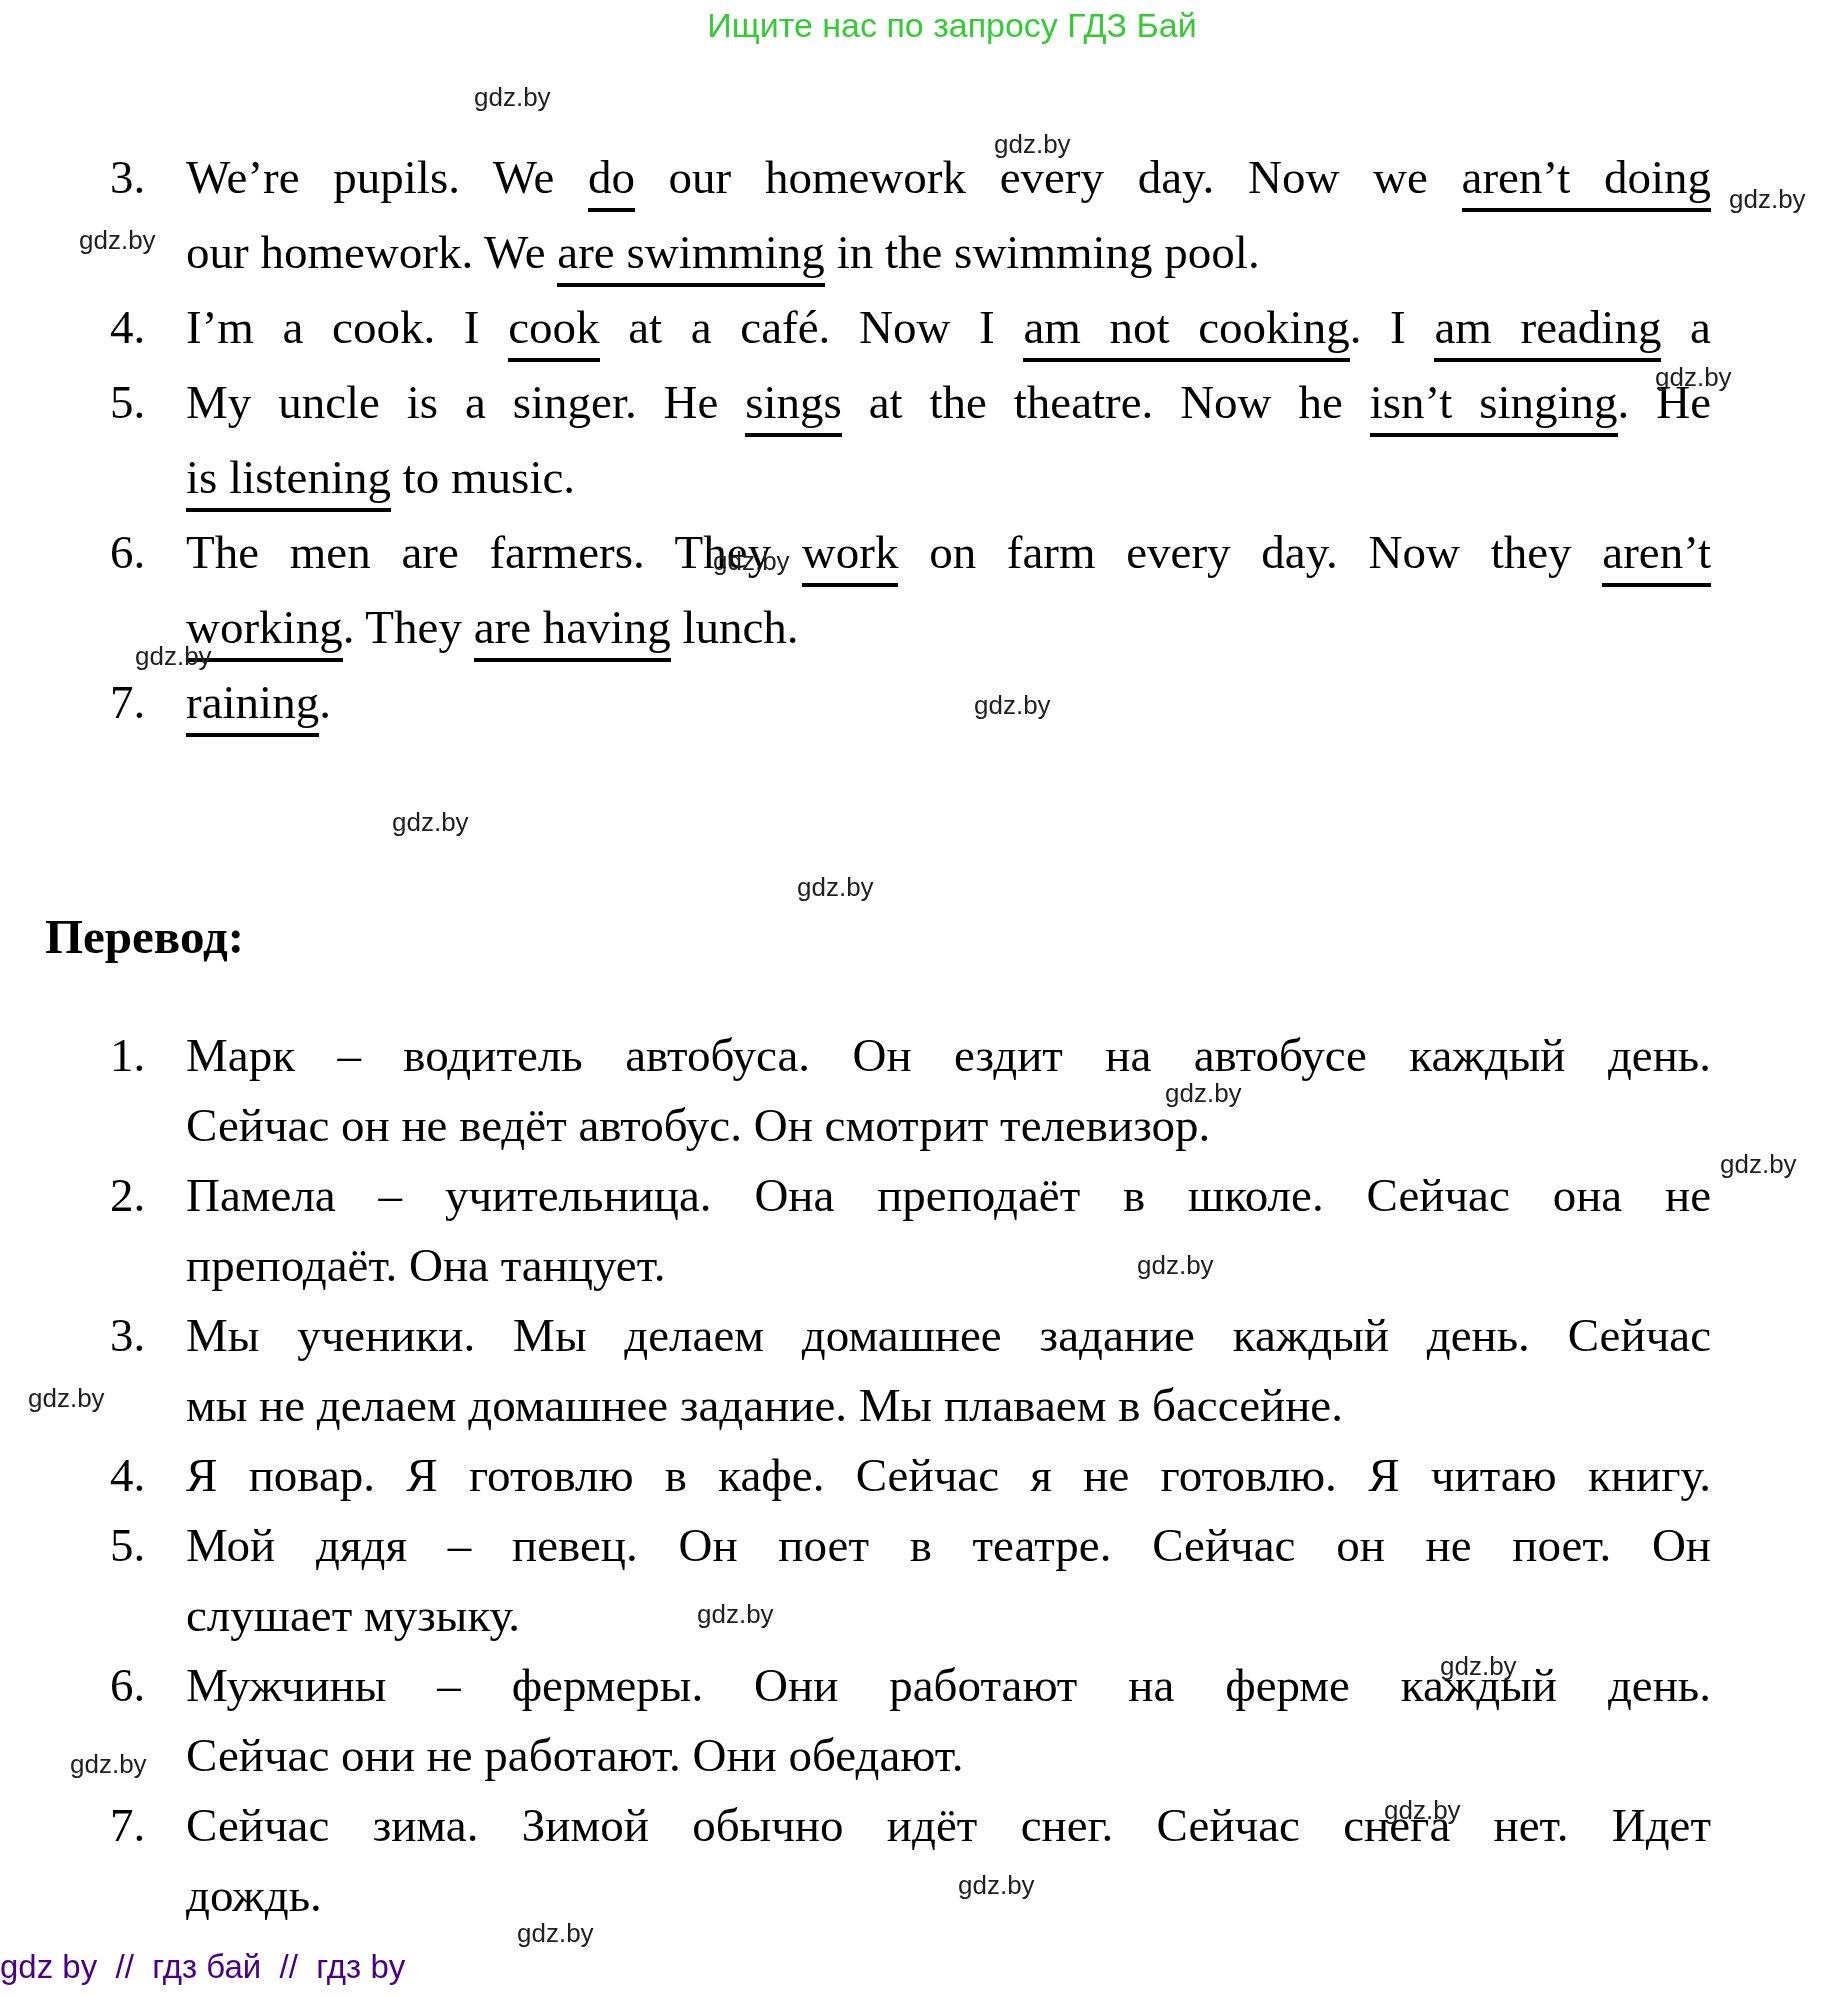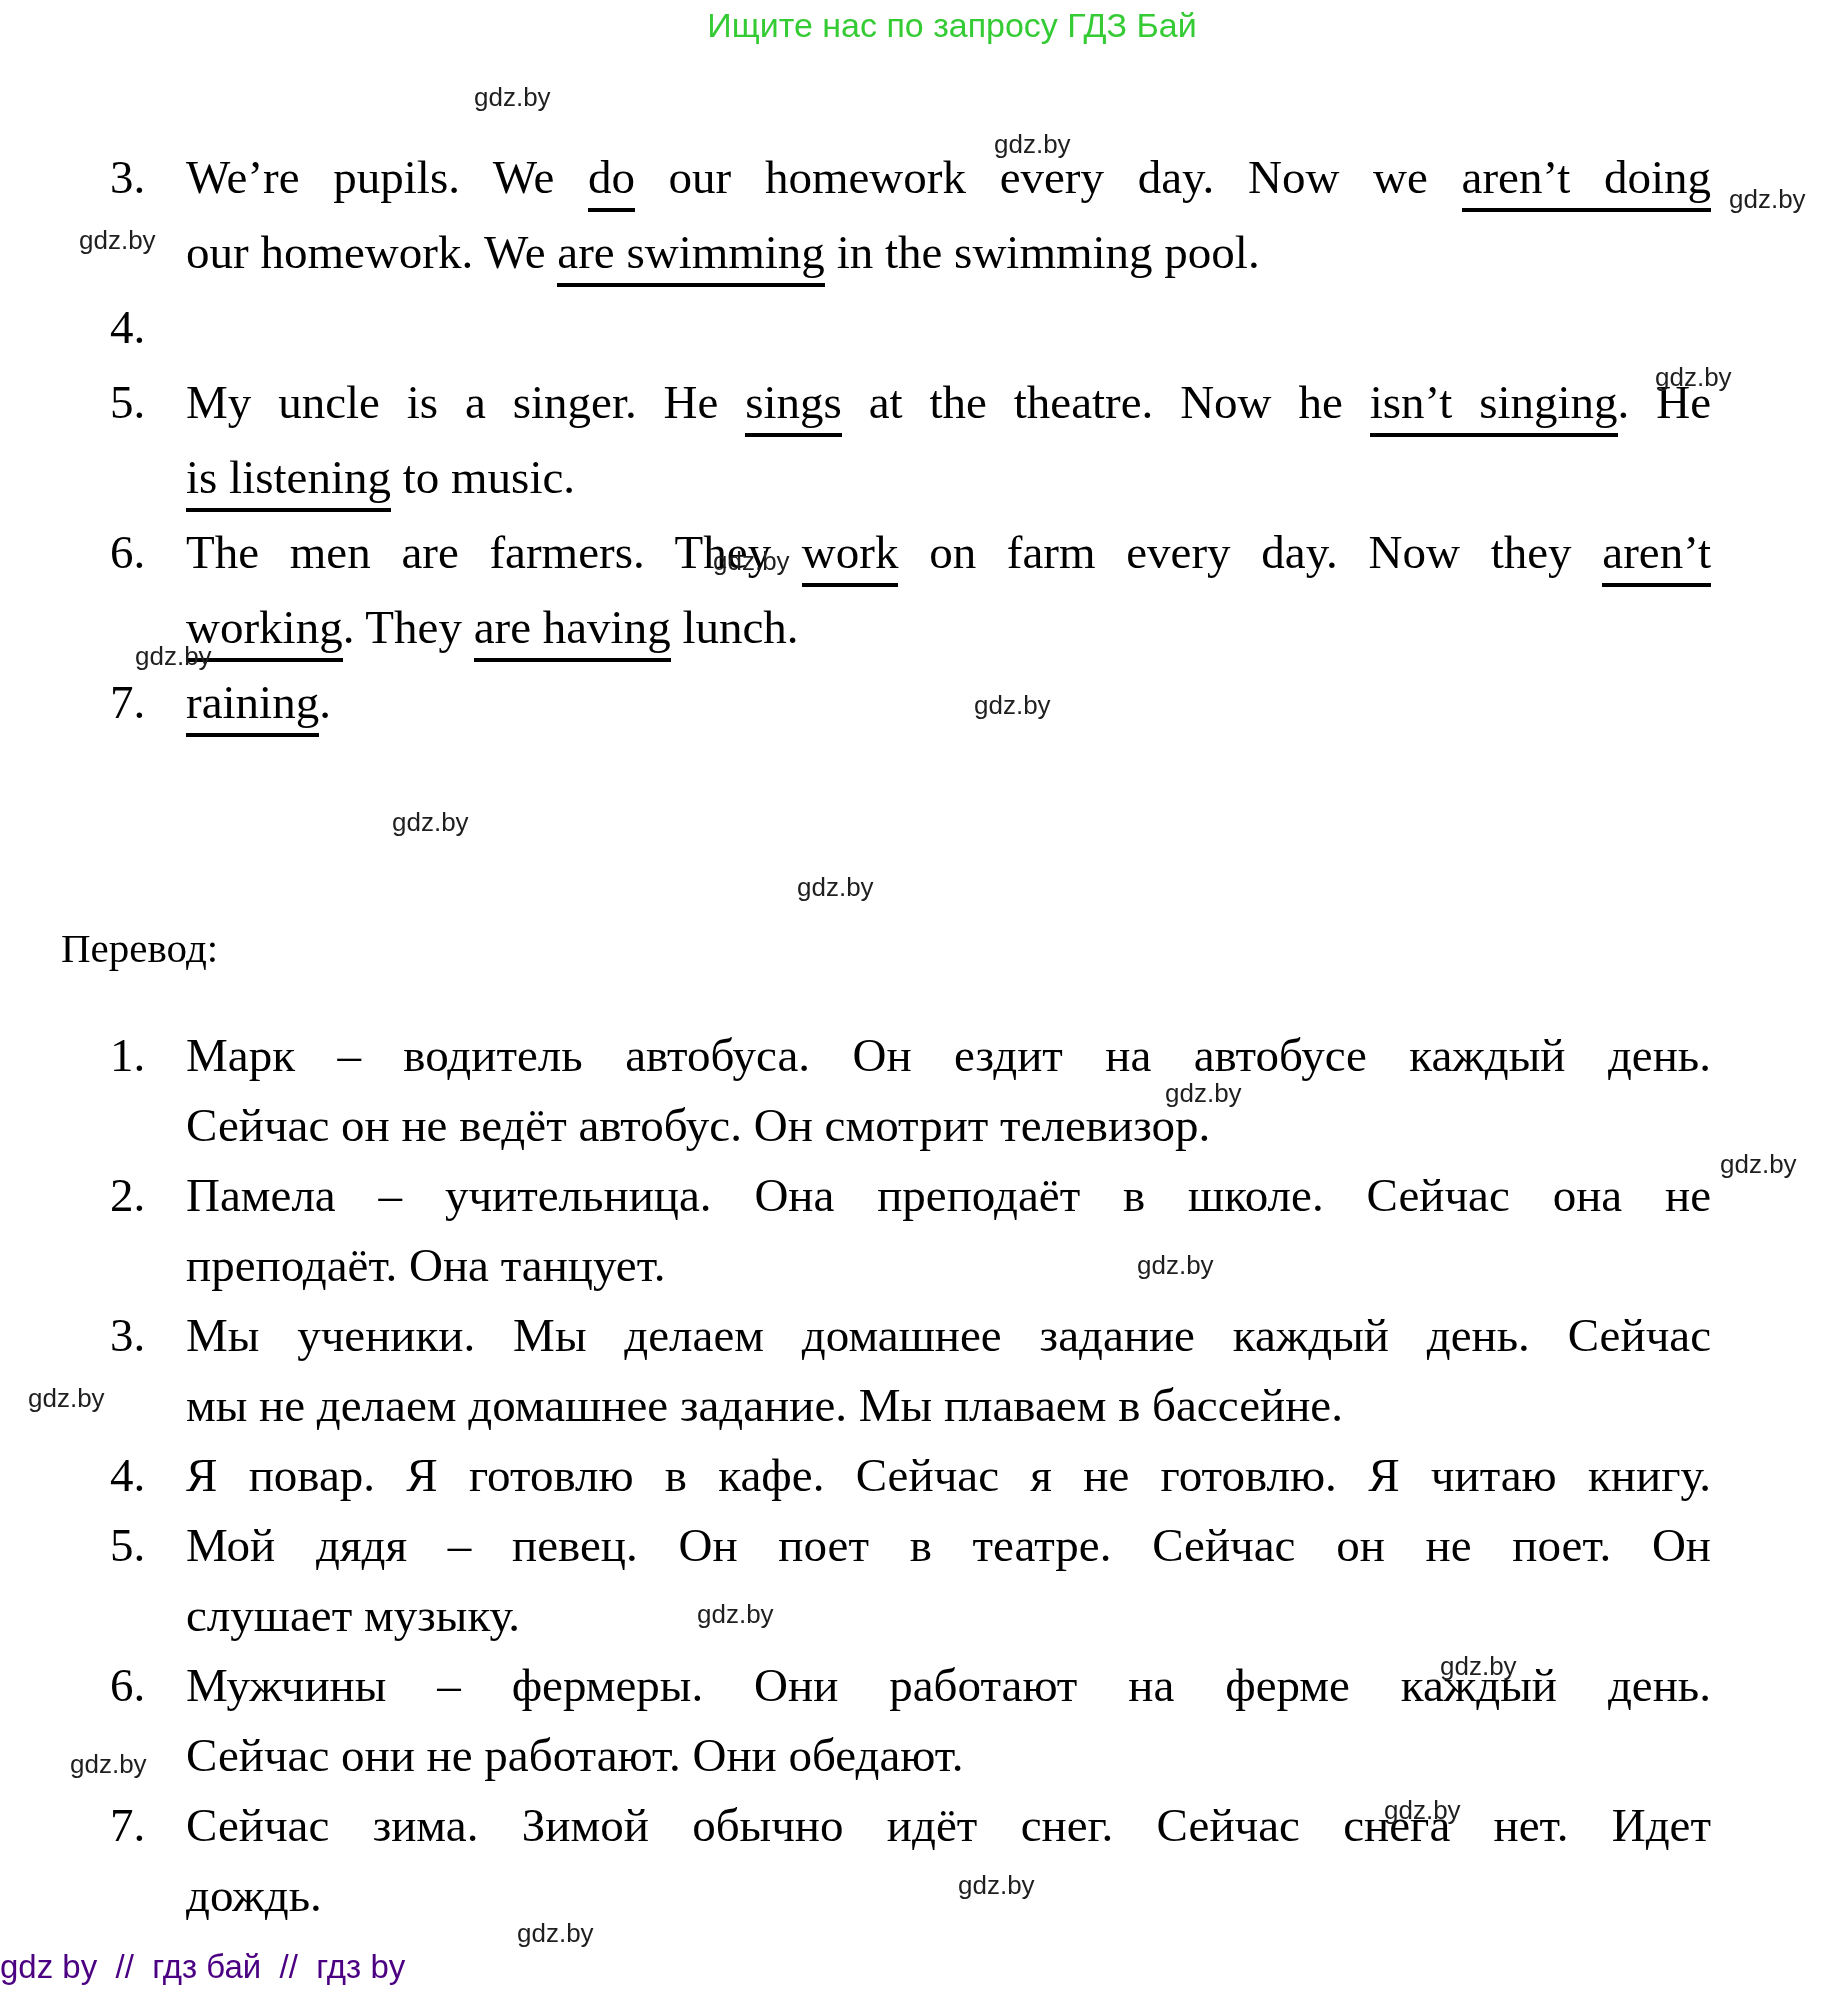--- a/index.html
+++ b/index.html
@@ -33,22 +33,22 @@
   }
   #enList{top:140px;line-height:75px;}
   #ruList{top:1020px;line-height:70px;}
   .item{display:flex;align-items:flex-start;}
   .num{flex:0 0 76px;width:76px;}
   .lines{flex:1;min-width:0;}
   .line{text-align:left;}
   .line.j{text-align:justify;text-align-last:justify;}
   .u{border-bottom:4.7px solid var(--ink);padding-bottom:4.7px;}
   .translation-heading{
-    position:absolute;top:910px;left:45px;margin:16px;
-    font-size:41px;font-weight:normal;line-height:1.1;
+    position:absolute;top:910px;left:45px;margin:0;
+    font-size:49px;font-weight:bold;line-height:1.1;
     font-family:"Liberation Serif", serif;
   }
   .wm{
     position:absolute;
     font-family:"Liberation Sans", sans-serif;
     font-size:26px;color:var(--wm);
     white-space:nowrap;line-height:1;
   }
   .footer{
     position:absolute;top:1948px;left:0;width:100%;
@@ -66,20 +66,21 @@
     <li class="item">
       <span class="num">3.</span>
       <div class="lines">
         <div class="line j"><span>We’re pupils. We </span><span class="u">do</span><span> our homework every day. Now we </span><span class="u">aren’t doing</span></div>
         <div class="line"><span>our homework. We </span><span class="u">are swimming</span><span> in the swimming pool.</span></div>
       </div>
     </li>
     <li class="item">
       <span class="num">4.</span>
       <div class="lines">
+        <div class="line j"><span>I’m a cook. I </span><span class="u">cook</span><span> at a café. Now I </span><span class="u">am not cooking</span><span>. I </span><span class="u">am reading</span><span> a</span></div>
       </div>
     </li>
     <li class="item">
       <span class="num">5.</span>
       <div class="lines">
         <div class="line j"><span>My uncle is a singer. He </span><span class="u">sings</span><span> at the theatre. Now he </span><span class="u">isn’t singing</span><span>. He</span></div>
         <div class="line"><span class="u">is listening</span><span> to music.</span></div>
       </div>
     </li>
     <li class="item">

